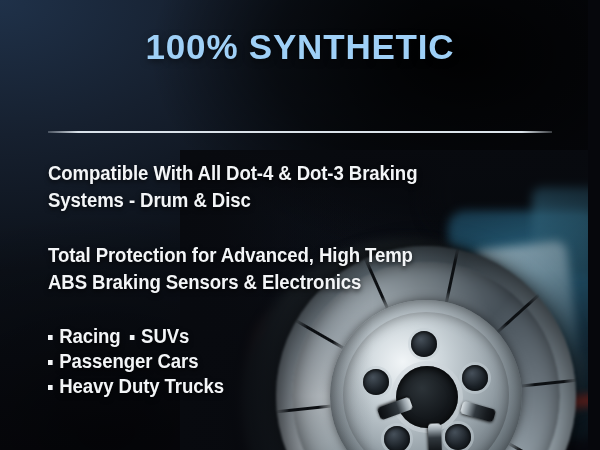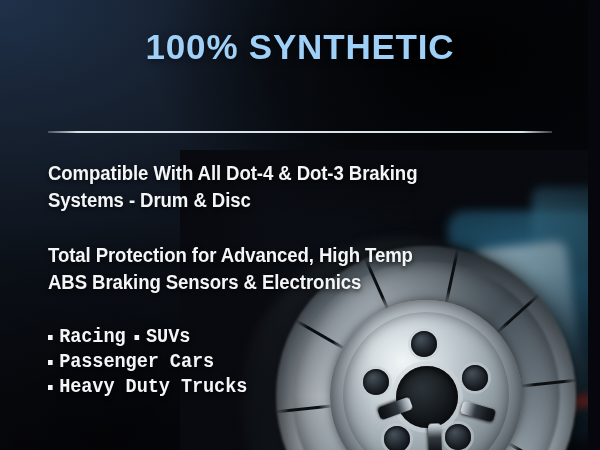--- a/index.html
+++ b/index.html
@@ -210,21 +210,20 @@
     transform-origin:left center;
     text-shadow:0 2px 6px rgba(0,0,0,.75);
     white-space:pre-line;
   }
   .para-1 { top:160px; }
   .para-2 { top:242px; }
 
   .bullets {
     position:absolute; left:48px; top:324px;
     list-style:none;
-    font-family:Liberation Mono, monospace;
   }
   .bullets li {
     color:#f3f5f7;
     font-weight:bold;
     font-size:20px;
     line-height:25px;
     letter-spacing:-.1px;
     transform:scaleX(.93);
     transform-origin:left center;
     text-shadow:0 2px 6px rgba(0,0,0,.8);

